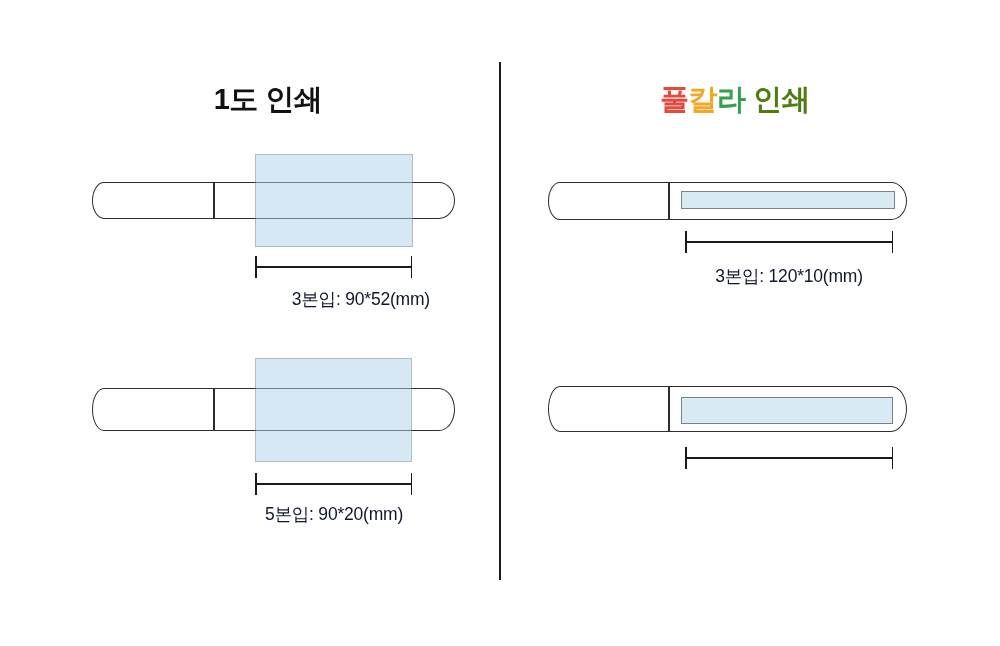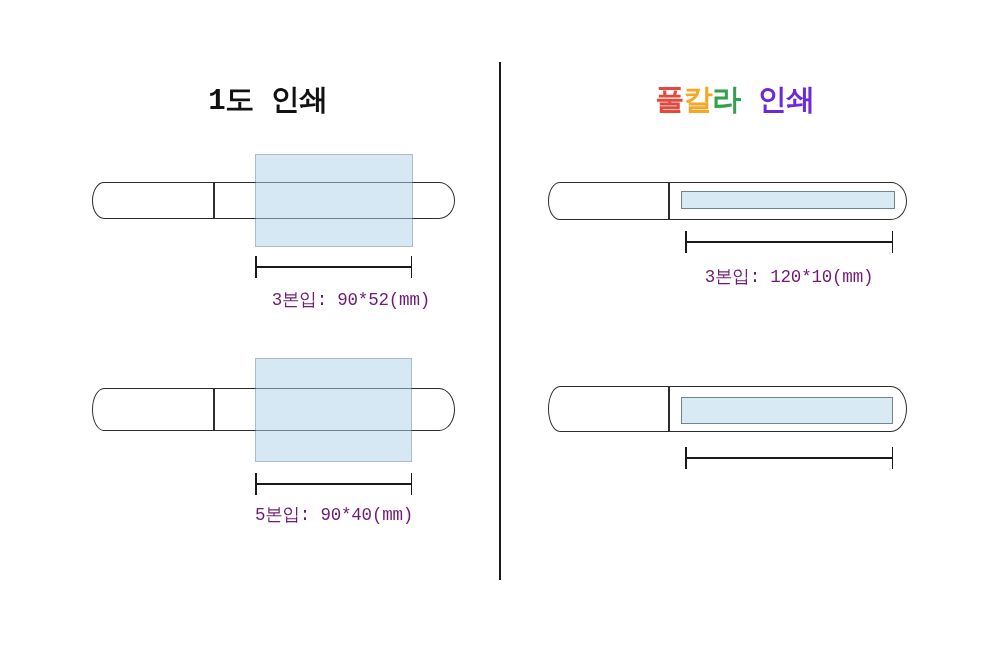--- a/index.html
+++ b/index.html
@@ -1,18 +1,18 @@
 <!DOCTYPE html>
 <html><head>
 <meta charset="utf-8">
 <style>
   html,body{margin:0;padding:0;background:#ffffff;}
   .canvas{
     position:relative;width:1000px;height:646px;background:#ffffff;
-    font-family:Liberation Mono, monospace;overflow:hidden;
+    font-family:Liberation Sans, sans-serif;overflow:hidden;
   }
   .vdivider{position:absolute;left:499px;top:62px;width:2px;height:518px;background:#1a1a1a;}
 
   .title{position:absolute;top:80px;font-size:29px;font-weight:800;color:#111;text-align:center;letter-spacing:-0.5px;}
   .title span{white-space:pre;}
   .title-left{left:118px;width:300px;}
   .title-right{left:585px;width:300px;}
 
   .pen{position:absolute;background:#ffffff;border:1.6px solid #2d2d2d;box-sizing:border-box;
        border-radius:12px 16px 16px 12px / 50% 50% 50% 50%;}
@@ -39,21 +39,21 @@
   .dim{position:absolute;height:22px;}
   .dim .h{position:absolute;left:0;right:0;top:10px;height:1.5px;background:#1a1a1a;}
   .dim .tick{position:absolute;top:0;bottom:0;width:1.5px;background:#1a1a1a;}
   .dim .tick.l{left:0;}
   .dim .tick.r{right:0;}
   .dim1{left:255px;top:256px;width:157px;}
   .dim2{left:255px;top:473px;width:157px;}
   .dim3{left:685px;top:231px;width:208px;}
   .dim4{left:685px;top:447px;width:208px;}
 
-  .dim-label{position:absolute;font-size:17.5px;color:#701a75;text-align:center;letter-spacing:-0.2px;}
+  .dim-label{position:absolute;font-size:17.5px;color:#0f172a;text-align:center;letter-spacing:-0.2px;}
   .label1{left:238px;top:287px;width:192px;text-align:right;}
   .label2{left:238px;top:502px;width:192px;}
   .label3{left:689px;top:264px;width:200px;}
   .label4{left:689px;top:478px;width:200px;}
 </style>
 </head>
 <body>
 
 <div class="canvas">
 
@@ -76,24 +76,24 @@
 
   <div class="pen pen2">
     <div class="cap-line"></div>
   </div>
   <div class="overlay overlay2" style="background-color: rgb(174, 211, 232);"></div>
   <div class="dim dim2">
     <div class="tick l"></div>
     <div class="h"></div>
     <div class="tick r"></div>
   </div>
-  <div class="dim-label label2">5본입: 90*40(mm)</div>
+  <div class="dim-label label2">5본입: 90*20(mm)</div>
 
   <div class="title title-right">
-    <span style="color: rgb(232, 72, 60);">풀</span><span style="color: rgb(245, 166, 35);">칼</span><span style="color: rgb(51, 160, 78);">라</span><span style="color: #6d28d9;"> 인쇄</span>
+    <span style="color: rgb(232, 72, 60);">풀</span><span style="color: rgb(245, 166, 35);">칼</span><span style="color: rgb(51, 160, 78);">라</span><span style="color: #4d7c0f;"> 인쇄</span>
   </div>
 
   <div class="pen pen3">
     <div class="cap-line"></div>
   </div>
   <div class="strip strip1" style="background-color: rgb(216, 234, 243);"></div>
   <div class="dim dim3">
     <div class="tick l"></div>
     <div class="h"></div>
     <div class="tick r"></div>

